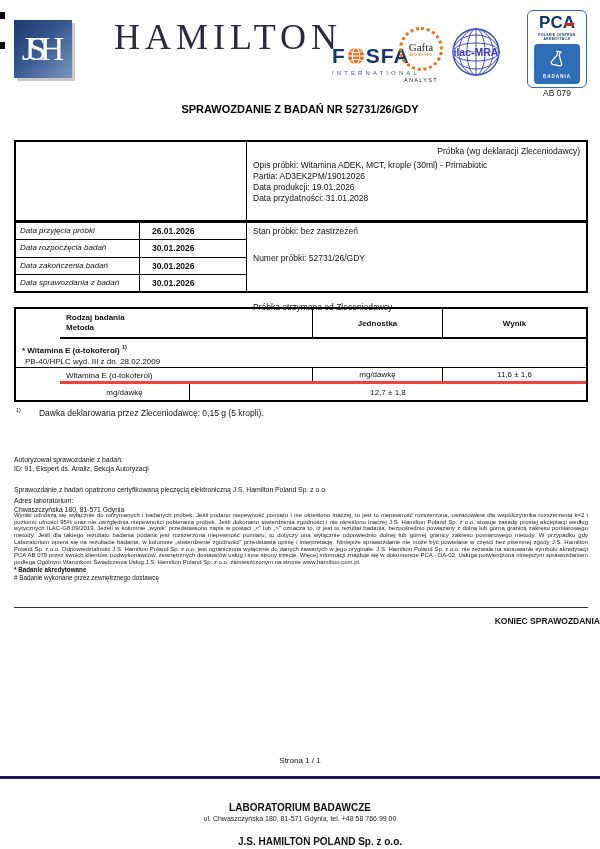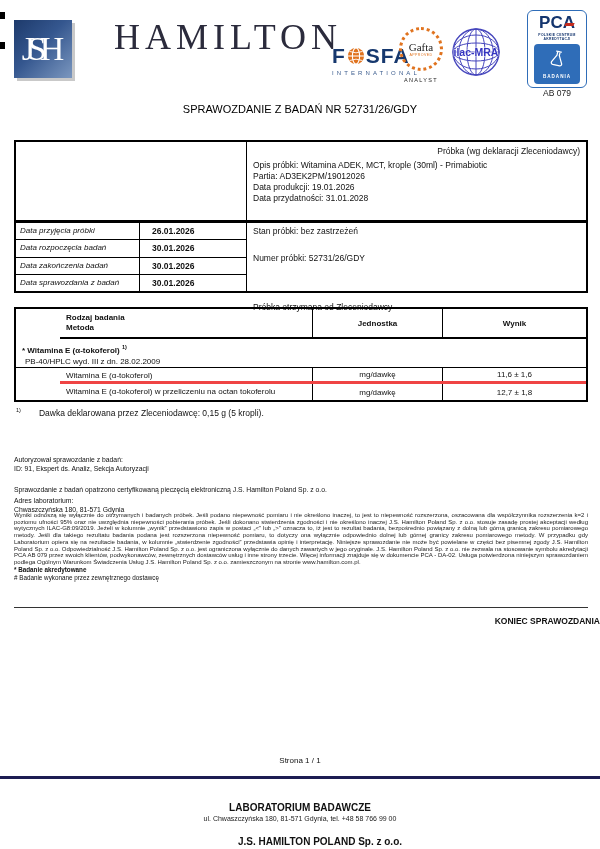--- a/index.html
+++ b/index.html
@@ -53,21 +53,21 @@
   .pca-accent { position:absolute; right:1px; top:9px; width:9px; height:3px; background:#c42b1c; transform:skewX(-25deg); }
   .pca-sub { font-size:3.4px; font-weight:bold; color:#14356e; letter-spacing:0.3px; width:44px; margin:1px auto 0; line-height:4.2px; }
   .pca-box {
     width:46px; height:40px; margin:3px auto 0; background:#2f6db8; border-radius:4px;
     display:flex; flex-direction:column; align-items:center; justify-content:center;
   }
   .pca-box-label { font-size:4.6px; color:#fff; font-weight:bold; letter-spacing:1px; margin-top:2px; }
   .pca-number { left:527px; top:88px; width:60px; text-align:center; font-size:8.5px; color:#222; }
 
   
-  .report-title { left:0; top:103px; width:100%; text-align:center; font-size:11px; font-weight:normal; color:#000; }
+  .report-title { left:0; top:103px; width:100%; text-align:center; font-size:11px; font-weight:bold; color:#000; }
 
   
   .tableA { left:14px; top:140px; width:574px; height:82px; border:2px solid #000; display:flex; }
   .tableA-left { width:231px; border-right:1.5px solid #000; }
   .tableA-right { flex:1; padding:4px 6px; font-size:8.5px; line-height:11px; }
   .sample-heading { margin-bottom:3px;text-align:right; }
 
   .tableB { left:14px; top:221px; width:574px; height:72px; border:2px solid #000; display:flex; font-size:8.5px; }
   .tableB-left { width:231px; border-right:1.5px solid #000; display:flex; flex-direction:column; }
   .tableB-row { flex:1; display:flex; border-bottom:1px solid #000; }
@@ -238,21 +238,20 @@
         <sup>1)</sup>
       </div>
       <div class="method-line">PB-40/HPLC wyd. III z dn. 28.02.2009</div>
     </div>
     <div class="res-cols res-row">
       <div class="res-col1">Witamina E (α-tokoferol)</div>
       <div class="res-col2">mg/dawkę</div>
       <div class="res-col3">11,6 ± 1,6</div>
     </div>
     <div class="res-cols res-row">
-      <div class="res-col1">Witamina E (α-tokoferol) w przeliczeniu na octan tokoferolu</div>
       <div class="res-col2">mg/dawkę</div>
       <div class="res-col3">12,7 ± 1,8</div>
     </div>
   </div>
 
   <div class="abs footnote">
     <sup>1)</sup><span>Dawka deklarowana przez Zleceniodawcę: 0,15 g (5 kropli).</span>
   </div>
 
   <div class="abs auth">

